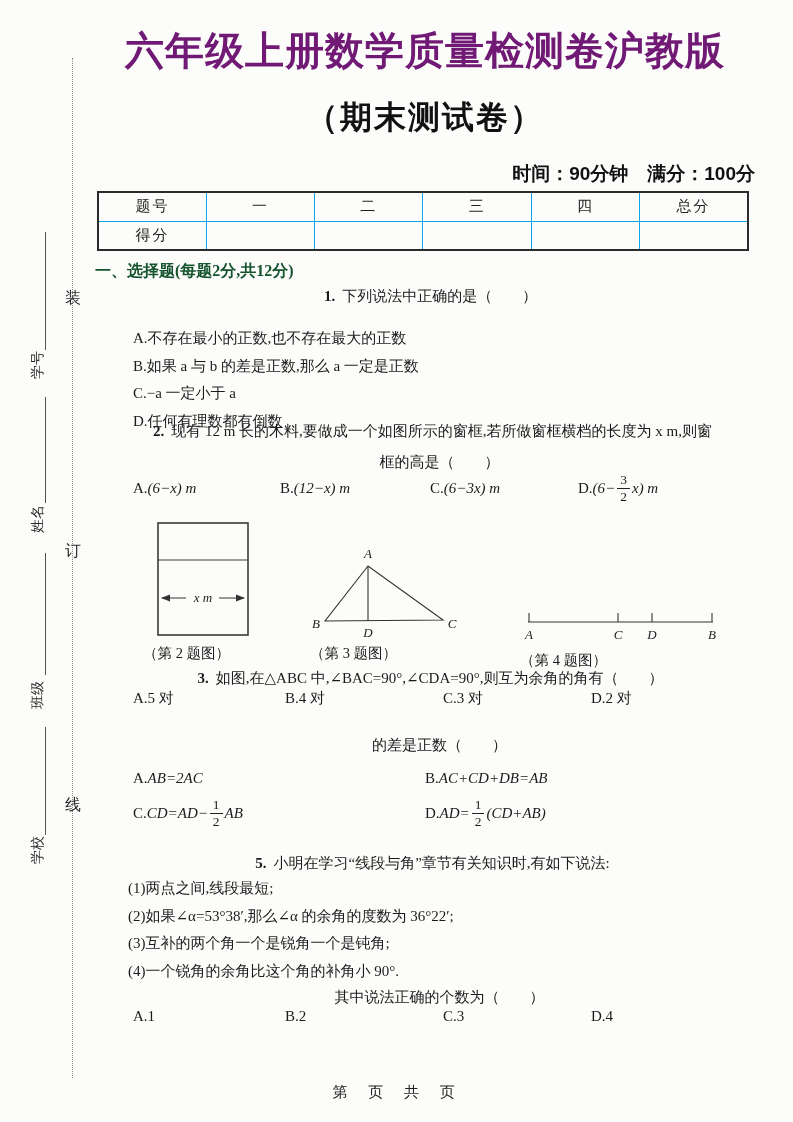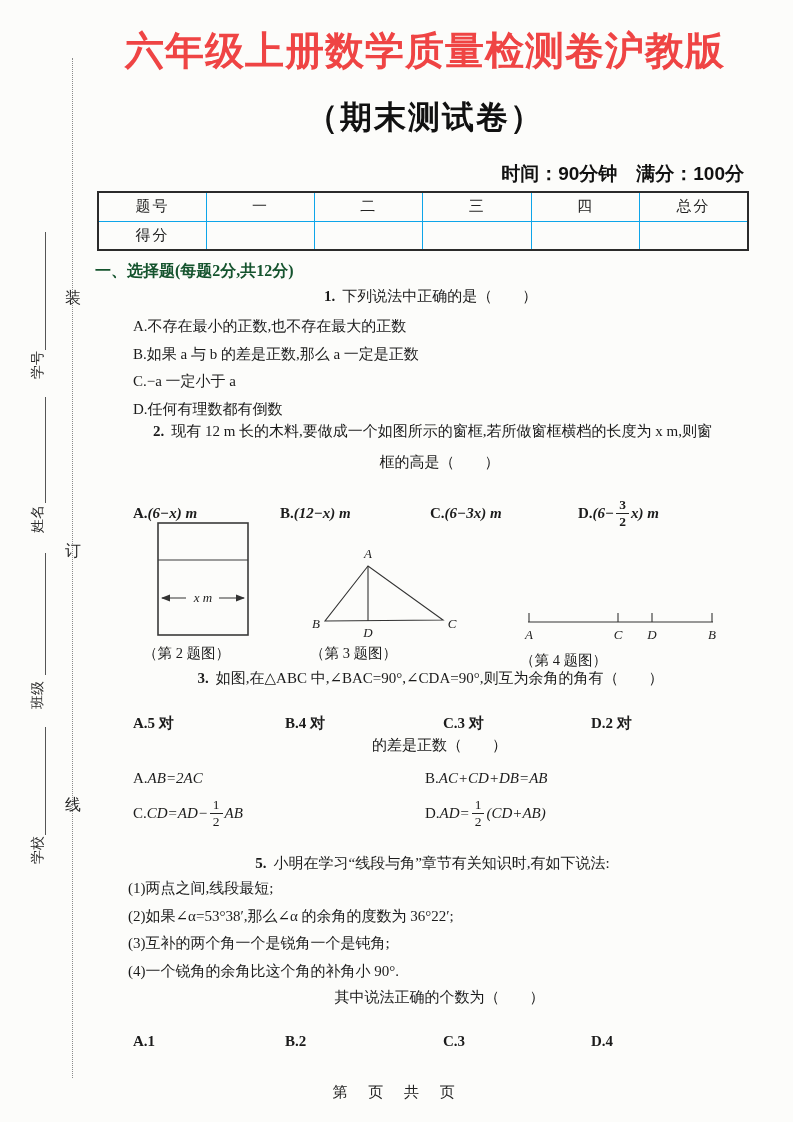--- a/index.html
+++ b/index.html
@@ -15,46 +15,46 @@
              border-left:1.5px dotted #8a8a8a; }
   .bindchar { position:absolute; left:63px; width:20px; text-align:center;
               font-size:16px; color:#2a2a2a; background:transparent; }
   .fieldline { position:absolute; left:45px; width:0; border-left:1px solid #555; }
   .fieldlabel { position:absolute; left:20px; width:36px; text-align:center;
                 font-size:14px; color:#2a2a2a; transform:rotate(-90deg); }
   
   .content { position:absolute; left:95px; top:0; width:660px; height:1122px; }
   .title { position:absolute; top:24px; left:0; width:660px; text-align:center;
            font-family:"Liberation Sans","DejaVu Sans",sans-serif;
-           font-size:39px; font-weight:bold; letter-spacing:1px; color:#ef4444; }
+           font-size:39px; font-weight:bold; letter-spacing:1px; color:#701a75; }
   .subtitle { position:absolute; top:96px; left:0; width:660px; text-align:center;
               font-family:"Liberation Sans","DejaVu Sans",sans-serif;
               font-size:32px; font-weight:bold; letter-spacing:2px; color:#111; }
-  .timeinfo { position:absolute; top:161px; right:11px;
+  .timeinfo { position:absolute; top:161px; right:0;
               font-family:"Liberation Sans","DejaVu Sans",sans-serif;
               font-size:19px; font-weight:bold; color:#111; }
   table.score { position:absolute; top:191px; left:2px; width:652px;
                 border-collapse:collapse; table-layout:fixed;
                 border:2px solid #2b2b2b; }
   table.score td { border:1px solid #0ea5e9; height:29px; text-align:center;
                    font-size:15px; color:#222; letter-spacing:2px; }
   .sectiontitle { position:absolute; top:261px; left:0; font-size:16px;
                   font-weight:bold; color:#14532d; }
   
   .q { position:absolute; left:0; width:660px; }
   .qline { display:flex; justify-content:center; padding-left:15px;
            line-height:22px; }
   .qnum { font-weight:bold; margin-right:7px; }
   .bracket { padding-right:4px; white-space:pre; }
   .contline { display:flex; justify-content:center; padding-left:33px;
               line-height:22px; }
-  .optcol { margin-top:7px; }
+  .optcol { margin-top:19px; }
   .optcol .opt { height:27.5px; padding-left:38px; line-height:24px; }
   .opts4 { display:grid; grid-template-columns:152px 158px 148px 1fr;
-           padding-left:38px; margin-top:25px; align-items:center;font-weight:bold; }
+           padding-left:38px; margin-top:0; align-items:center; }
   .opts2 { display:grid; grid-template-columns:292px 1fr; padding-left:38px;
            margin-top:8px; row-gap:6px; align-items:center; }
   .opts2 > div { min-height:28px; display:flex; align-items:center; }
   .expr { font-style:italic; }
   .frac { display:inline-block; vertical-align:-0.6em; text-align:center;
           line-height:1.05; font-size:13.5px; margin:0 2px; }
   .frac .numer { display:block; padding:0 3px 1px; border-bottom:1px solid #222; }
   .frac .denom { display:block; padding-top:1px; }
   .stline { height:27.5px; padding-left:33px; line-height:24px; }
   

